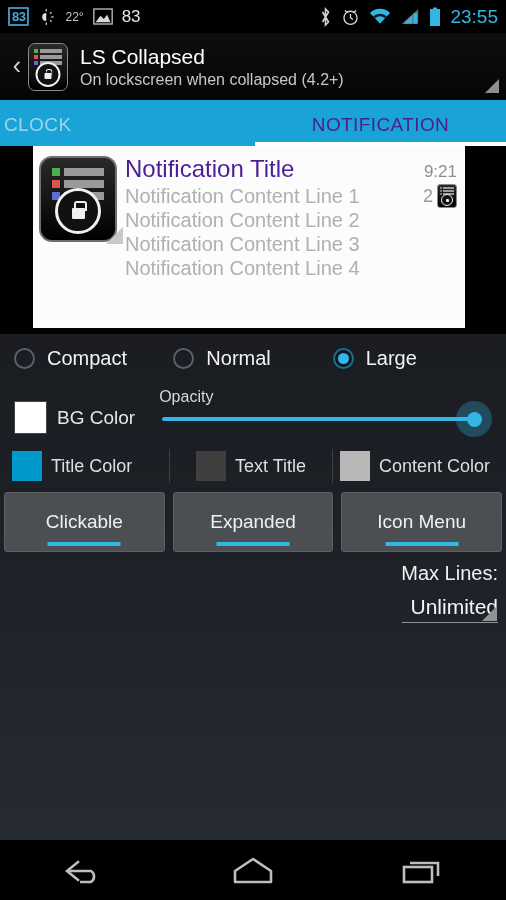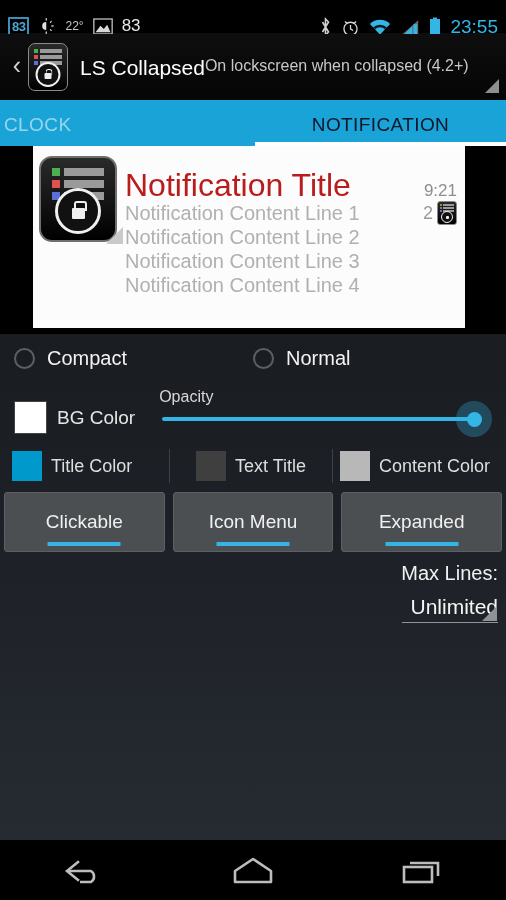--- a/index.html
+++ b/index.html
@@ -20,21 +20,21 @@
     height: 900px;
     background: #0a0a0a;
   }
 
   
   .statusbar {
     position: relative;
     height: 34px;
     background: #000;
     display: flex;
-    align-items: flex-start;
+    align-items: center;
     padding: 16px 8px;
     box-sizing: border-box;
     border-bottom: 1px solid #0d0d0d;
     gap: 20px;
   }
   .sb-left {
     display: flex;
     align-items: center;
     gap: 9px;
     flex: 1;
@@ -139,21 +139,21 @@
     margin-top: 2px;
   }
   .appicon .lock .shackle {
     position: absolute;
     top: -4px; left: 1px;
     width: 5px; height: 5px;
     border: 1.5px solid #f0f0f0;
     border-bottom: none;
     border-radius: 3px 3px 0 0;
   }
-  .ab-titles { display: flex; flex-direction: row; justify-content: center; }
+  .ab-titles { display: flex; flex-direction: column; justify-content: center; }
   .ab-title {
     color: #fff;
     font-size: 21px;
     line-height: 25px;
   }
   .ab-sub {
     color: #c8c8c8;
     font-size: 16px;
     line-height: 21px;
   }
@@ -177,21 +177,21 @@
     flex: 1;
     display: flex;
     align-items: center;
     justify-content: center;
     position: relative;
     color: rgba(255,255,255,0.55);
     font-size: 19px;
     letter-spacing: 0.4px;
   }
   .tab:first-child { justify-content: flex-start; padding-left: 4px; }
-  .tab.active { color: #0f172a; }
+  .tab.active { color: #4c1d95; }
   .tab .uline {
     position: absolute;
     left: 0; right: 0; bottom: 0;
     height: 4px;
     background: transparent;
   }
   .tab.active .uline { background: #fff; }
 
   
   .content {
@@ -245,25 +245,24 @@
   .notif-body {
     flex: 1;
     min-width: 0;
     padding-left: 8px;
   }
   .notif-head {
     display: flex;
     align-items: baseline;
   }
   .notif-title {
-    color: #b91c1c;
-    font-size: 32px;
+    color: #4c1d95;
+    font-size: 24px;
     line-height: 30px;
     flex: 1;
-    margin-top: 16px;
   }
   .notif-time {
     color: #8e8e8e;
     font-size: 17px;
   }
   .notif-text {
     color: #2b2b2b;
     font-size: 20px;
     line-height: 25px;
   }
@@ -657,20 +656,24 @@
 
     <div class="radio-row">
       <div class="radio-item">
         <span class="radio"></span>
         <span class="radio-label">Compact</span>
       </div>
       <div class="radio-item">
         <span class="radio"></span>
         <span class="radio-label">Normal</span>
       </div>
+      <div class="radio-item">
+        <span class="radio on"></span>
+        <span class="radio-label">Large</span>
+      </div>
     </div>
 
     <div class="bg-row">
       <div class="swatch-group">
         <span class="swatch" style="background:#ffffff"></span>
         <span class="swatch-label">BG Color</span>
       </div>
       <div class="slider-area">
         <div class="slider-title">Opacity</div>
         <div class="slider-track"></div>
@@ -694,25 +697,25 @@
         <span class="color-label">Content Color</span>
       </div>
     </div>
 
     <div class="btn-row">
       <div class="tbtn">
         <span>Clickable</span>
         <span class="ul"></span>
       </div>
       <div class="tbtn">
+        <span>Expanded</span>
+        <span class="ul"></span>
+      </div>
+      <div class="tbtn">
         <span>Icon Menu</span>
-        <span class="ul"></span>
-      </div>
-      <div class="tbtn">
-        <span>Expanded</span>
         <span class="ul"></span>
       </div>
     </div>
 
     <div class="spinner-row">
       <div class="spinner-label">Max Lines:</div>
       <div class="spinner-box">
         <div class="spinner-val">Unlimited</div>
         <div class="spinner-tri"></div>
       </div>

